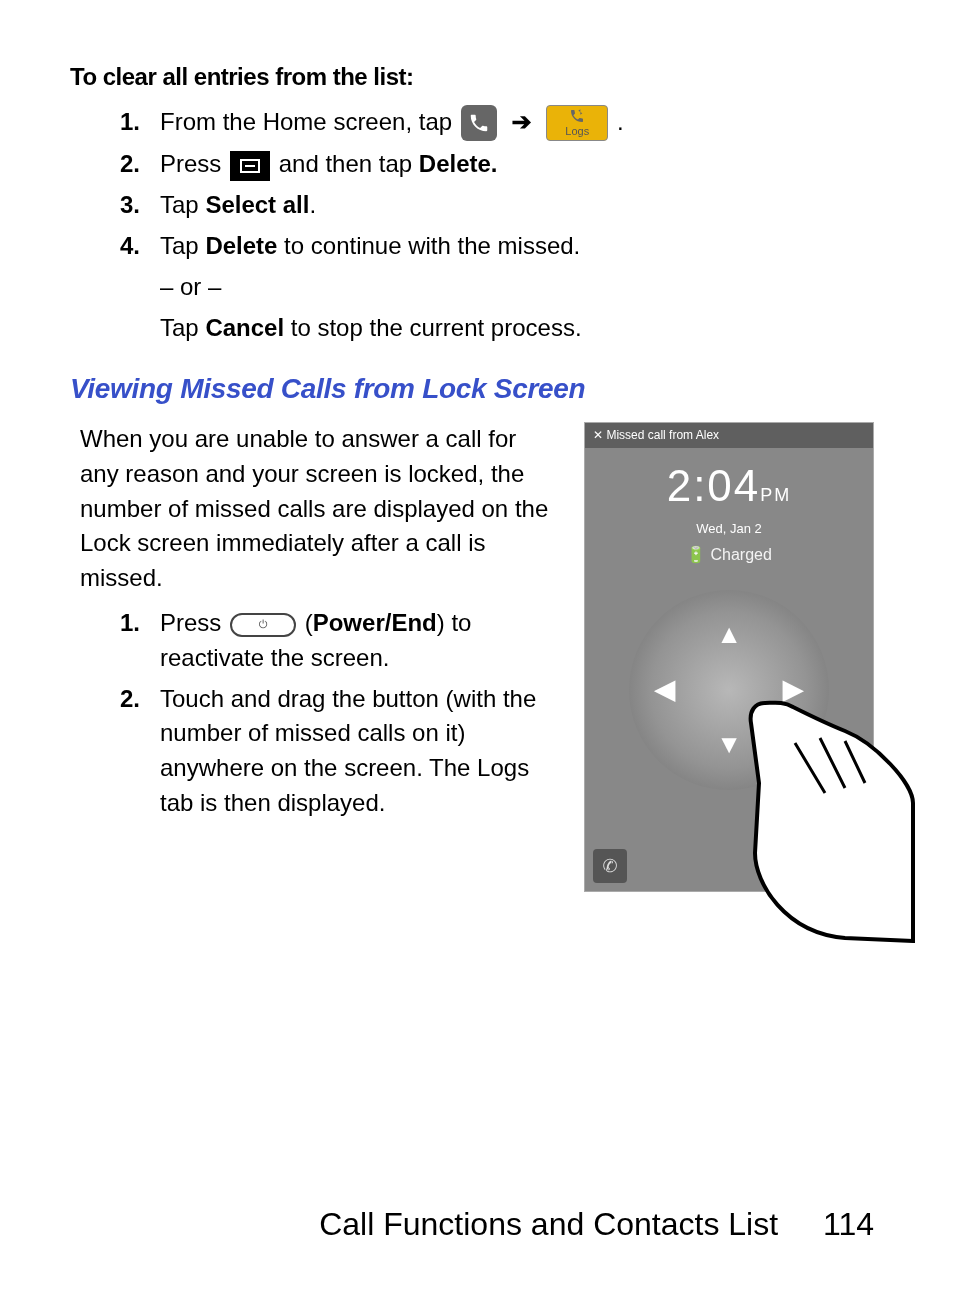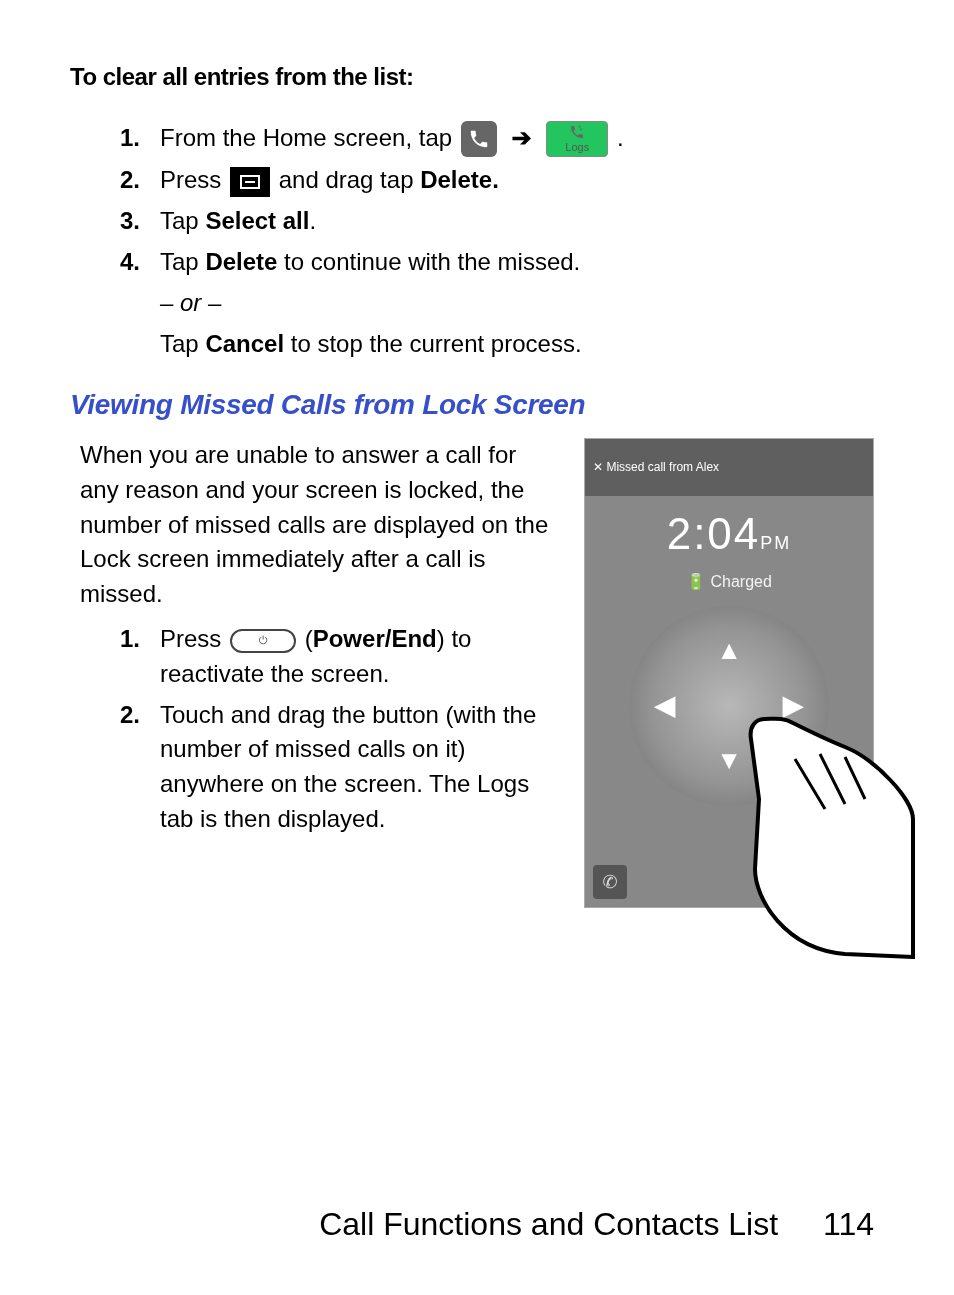--- a/index.html
+++ b/index.html
@@ -12,21 +12,21 @@
     color: #000;
     background: #fff;
     font-size: 24px;
     line-height: 1.45;
     position: relative;
   }
   .section-title {
     font-weight: bold;
     font-size: 24px;
     letter-spacing: -0.5px;
-    margin-bottom: 26px;
+    margin-bottom: 10px;
   }
   .ol-step {
     display: flex;
     align-items: flex-start;
     margin: 6px 0 6px 50px;
   }
   .ol-num {
     font-weight: bold;
     width: 40px;
     flex-shrink: 0;
@@ -45,21 +45,21 @@
     width: 36px; height: 36px;
     background: #666;
     border-radius: 6px;
     color: #fff;
   }
   .arrow { font-size: 24px; font-weight: bold; margin: 0 6px; }
   .logs-icon {
     width: 62px; height: 36px;
     border: 1px solid #888;
     border-radius: 4px;
-    background: #22c55e;
+    background: #eab308;
     flex-direction: column;
     color: #555;
     font-size: 11px;
     padding-top:1px;
   }
   .menu-icon {
     width: 40px; height: 30px;
     background: #000;
     color: #fff;
     font-size: 16px;
@@ -90,21 +90,21 @@
     width: 290px;
     height: 470px;
     background: #888;
     border: 1px solid #aaa;
     position: relative;
     color: #fff;
     overflow: visible;
   }
   .ls-bar {
     font-size: 12px;
-    padding: 20px 8px;
+    padding: 4px 8px;
     background: rgba(0,0,0,0.3);
   }
   .ls-time {
     text-align: center;
     font-size: 44px;
     font-weight: 200;
     margin-top: 6px;
     letter-spacing: 2px;
   }
   .ls-time small{ font-size:18px; }
@@ -196,21 +196,21 @@
 <div class="ol-step">
   <div class="ol-num">2.</div>
   <div class="ol-body">
     <span>Press</span>
     <span class="icon-box menu-icon">
       <svg width="22" height="16" viewBox="0 0 22 16">
           <rect x="2" y="2" width="18" height="12" fill="none" stroke="#fff" stroke-width="2"></rect>
           <line x1="6" y1="8" x2="16" y2="8" stroke="#fff" stroke-width="2"></line>
         </svg>
     </span>
-    <span>and drag tap</span>
+    <span>and then tap</span>
     <span class="b">Delete.</span>
   </div>
 </div>
 
 <div class="ol-step">
   <div class="ol-num">3.</div>
   <div class="ol-body">
     <span>Tap</span>
     <span class="b">Select all</span><span>.</span>
   </div>
@@ -218,21 +218,21 @@
 
 <div class="ol-step">
   <div class="ol-num">4.</div>
   <div class="ol-body">
     <span>Tap</span>
     <span class="b">Delete</span>
     <span>to continue with the missed.</span>
   </div>
 </div>
 
-<div class="indent-body" style="margin-top:2px;margin-bottom:6px;font-style:italic;">– or –</div>
+<div class="indent-body" style="margin-top:2px;margin-bottom:6px;">– or –</div>
 
 <div class="indent-body">
   <span>Tap</span>
   <span class="b">Cancel</span>
   <span>to stop the current process.</span>
 </div>
 
 <div class="subheading">Viewing Missed Calls from Lock Screen</div>
 
 <div class="two-col">
@@ -253,20 +253,21 @@
       <div class="ol-body">Touch and drag the button (with the number of missed calls on it) anywhere on the screen. The Logs tab is then displayed.</div>
     </div>
   </div>
 
   <div class="col-img">
     <div class="lockscreen">
       <div class="ls-bar">✕  Missed call from Alex</div>
       <div class="ls-time">
         <span>2:04</span><small>PM</small>
       </div>
+      <div class="ls-date">Wed, Jan 2</div>
       <div class="ls-charged">🔋 Charged</div>
       <div class="ls-flower"></div>
       <div class="ls-cross">
         <div class="arr up">▲</div>
         <div class="arr down">▼</div>
         <div class="arr left">◀</div>
         <div class="arr right">▶</div>
       </div>
       <div class="ls-corner left">✆</div>
       <div class="ls-corner right">◉</div>

